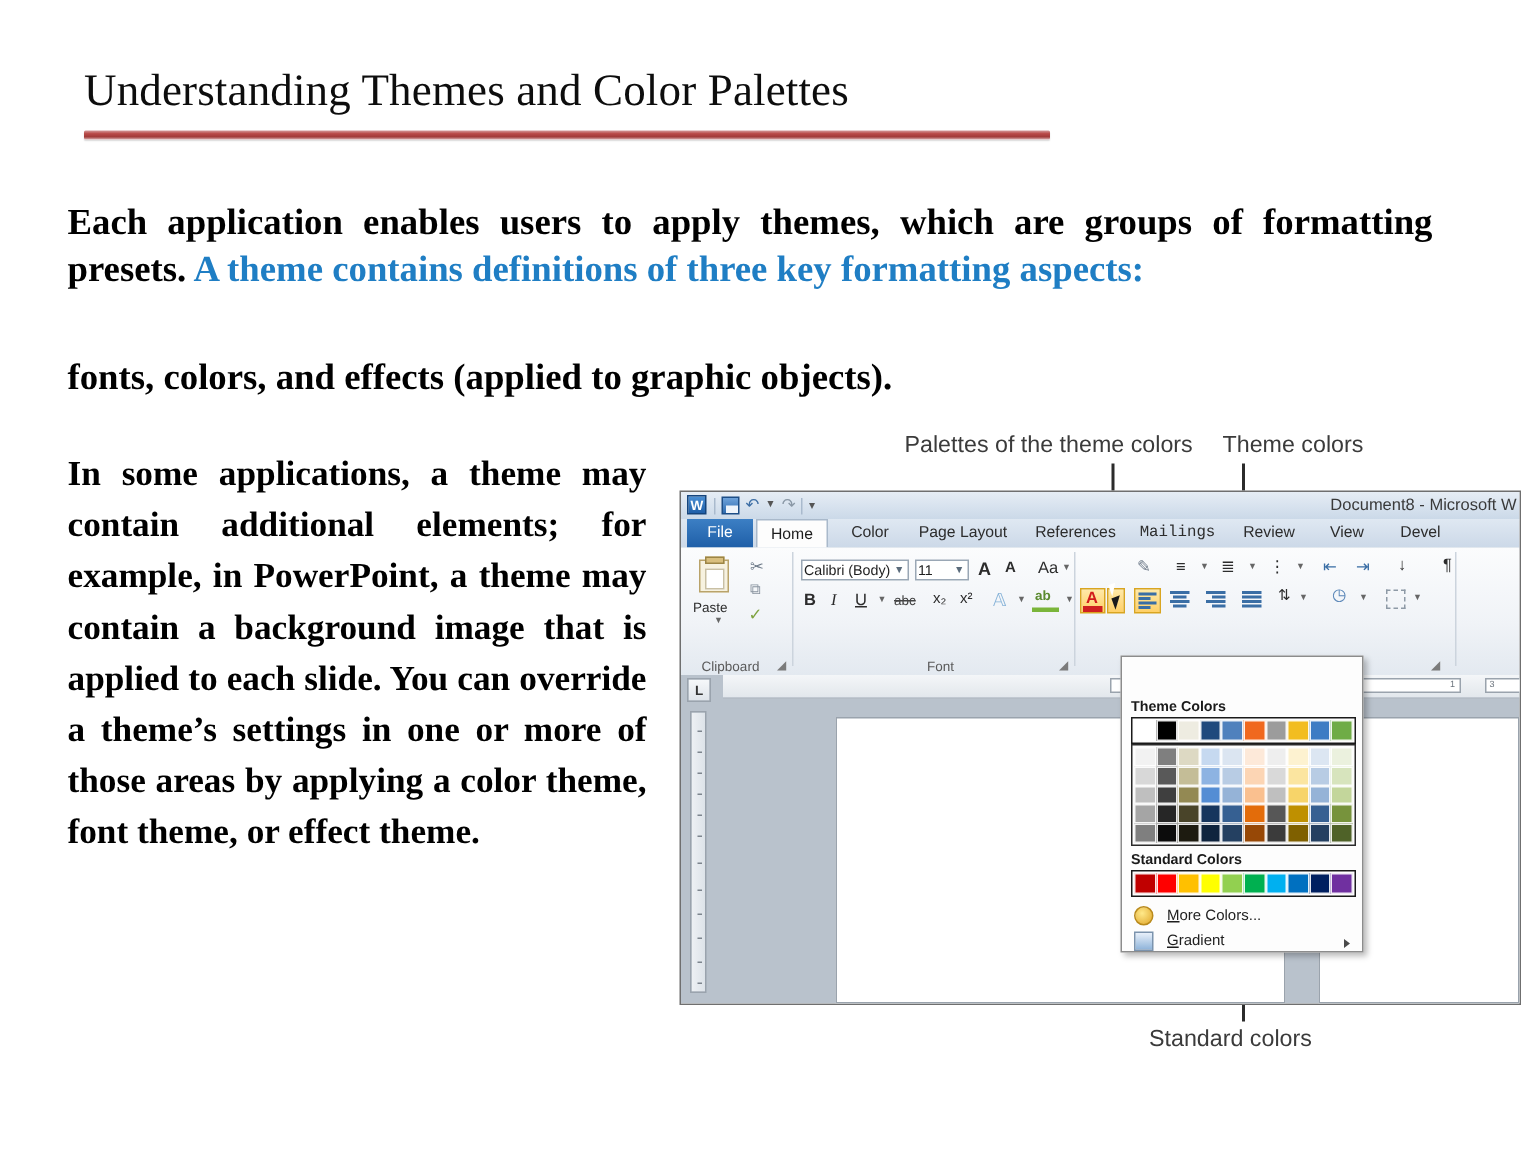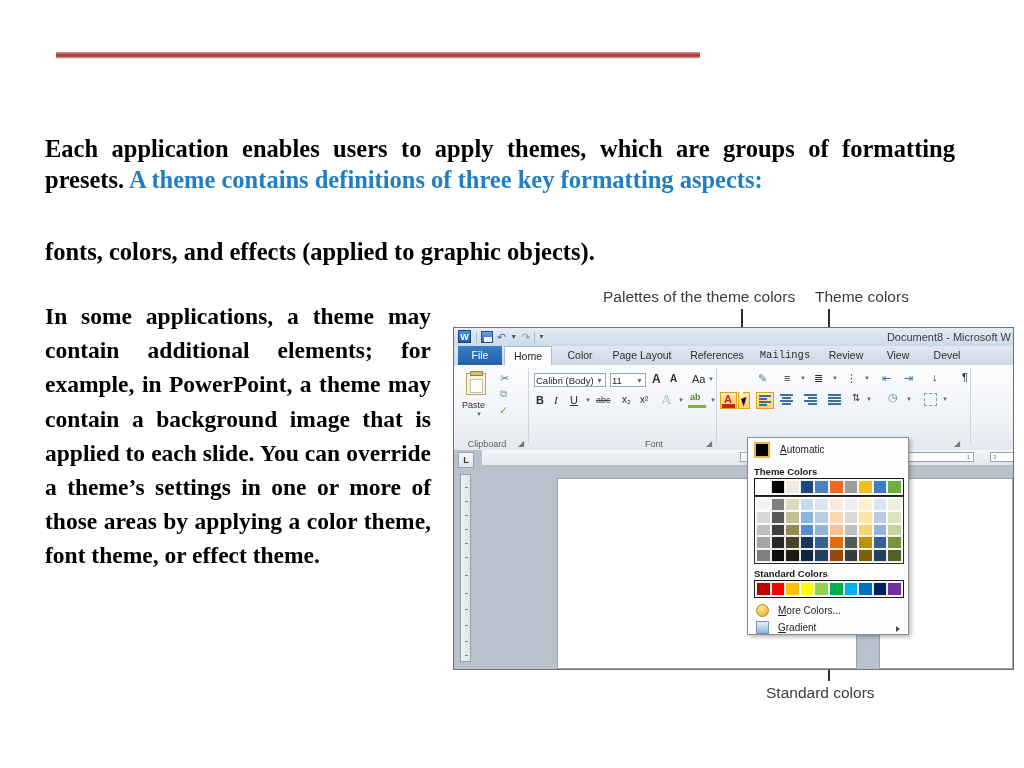--- a/index.html
+++ b/index.html
@@ -216,20 +216,21 @@
     position:absolute;width:0;height:0;border-left:4px solid transparent;
     border-right:4px solid transparent;
   }
 </style>
 </head>
 <body>
 
 <div class="slide">
 
   <div class="title-wrap">
+    <div class="slide-title">Understanding Themes and Color Palettes</div>
     <div class="title-rule"></div>
   </div>
 
   <div class="intro">
     <span>Each application enables users to apply themes, which are groups of formatting presets. </span><span class="blue">A theme contains definitions of three key formatting aspects:</span>
   </div>
   <div class="intro-last">
     <span class="red">fonts, colors, and effects</span><span> (applied to graphic objects).</span>
   </div>
 
@@ -311,21 +312,21 @@
       <div class="btn" style="left:236px;top:28px;font-size:9px;color:#5a8a2f;font-weight:700;">ab</div>
       <div class="sq" style="left:234px;top:40px;width:18px;height:3px;background:#7ab53a;"></div>
       <div class="btn" style="left:256px;top:32px;font-size:6px;color:#666;">▼</div>
 
       <div class="fc-btn" style="left:266px;top:27px;width:17px;height:17px;"></div>
       <div class="fc-A" style="left:270px;top:29px;">A</div>
       <div class="fc-bar" style="left:268px;top:39px;width:13px;height:4px;"></div>
       <div class="fc-btn" style="left:284px;top:27px;width:12px;height:17px;"></div>
       <div class="cursor" style="left:288px;top:32px;"></div>
 
-      <div class="grp-label" style="left:135px;width:130px;">Font</div>
+      <div class="grp-label" style="left:108px;width:130px;">Font</div>
       <div class="dlg" style="left:252px;">◢</div>
       <div class="grp-div" style="left:262px;"></div>
 
       <div class="btn" style="left:304px;top:8px;font-size:11px;color:#6b7887;">✎</div>
       <div class="btn" style="left:330px;top:8px;font-size:11px;">≡</div>
       <div class="btn" style="left:346px;top:10px;font-size:6px;color:#666;">▼</div>
       <div class="btn" style="left:360px;top:8px;font-size:11px;">≣</div>
       <div class="btn" style="left:378px;top:10px;font-size:6px;color:#666;">▼</div>
       <div class="btn" style="left:392px;top:8px;font-size:11px;">⋮</div>
       <div class="btn" style="left:410px;top:10px;font-size:6px;color:#666;">▼</div>
@@ -401,24 +402,20 @@
           <div class="tick" style="top:150px;"></div>
         <div class="tick" style="top:166px;"></div>
           <div class="tick" style="top:180px;"></div>
       </div>
       <div class="page"></div>
       <div class="page2"></div>
     </div>
 
     <div class="menu">
 
-      <div class="menu-auto">
-        <div class="auto-sw"></div>
-        <div class="auto-txt"><u>A</u><span>utomatic</span></div>
-      </div>
 
       <div class="menu-hdr" style="left:6px;top:28px;">Theme Colors</div>
 
       <div class="swatch-grid" id="theme-base-row" style="left:8px;top:42px;width:146px;height:14px;grid-template-columns:repeat(10,1fr);">
           <div class="sw" style="background: rgb(255, 255, 255);"></div>
           <div class="sw" style="background: rgb(0, 0, 0);"></div>
           <div class="sw" style="background: rgb(238, 236, 225);"></div>
           <div class="sw" style="background: rgb(31, 73, 125);"></div>
           <div class="sw" style="background: rgb(79, 129, 189);"></div>
           <div class="sw" style="background: rgb(240, 104, 30);"></div>

